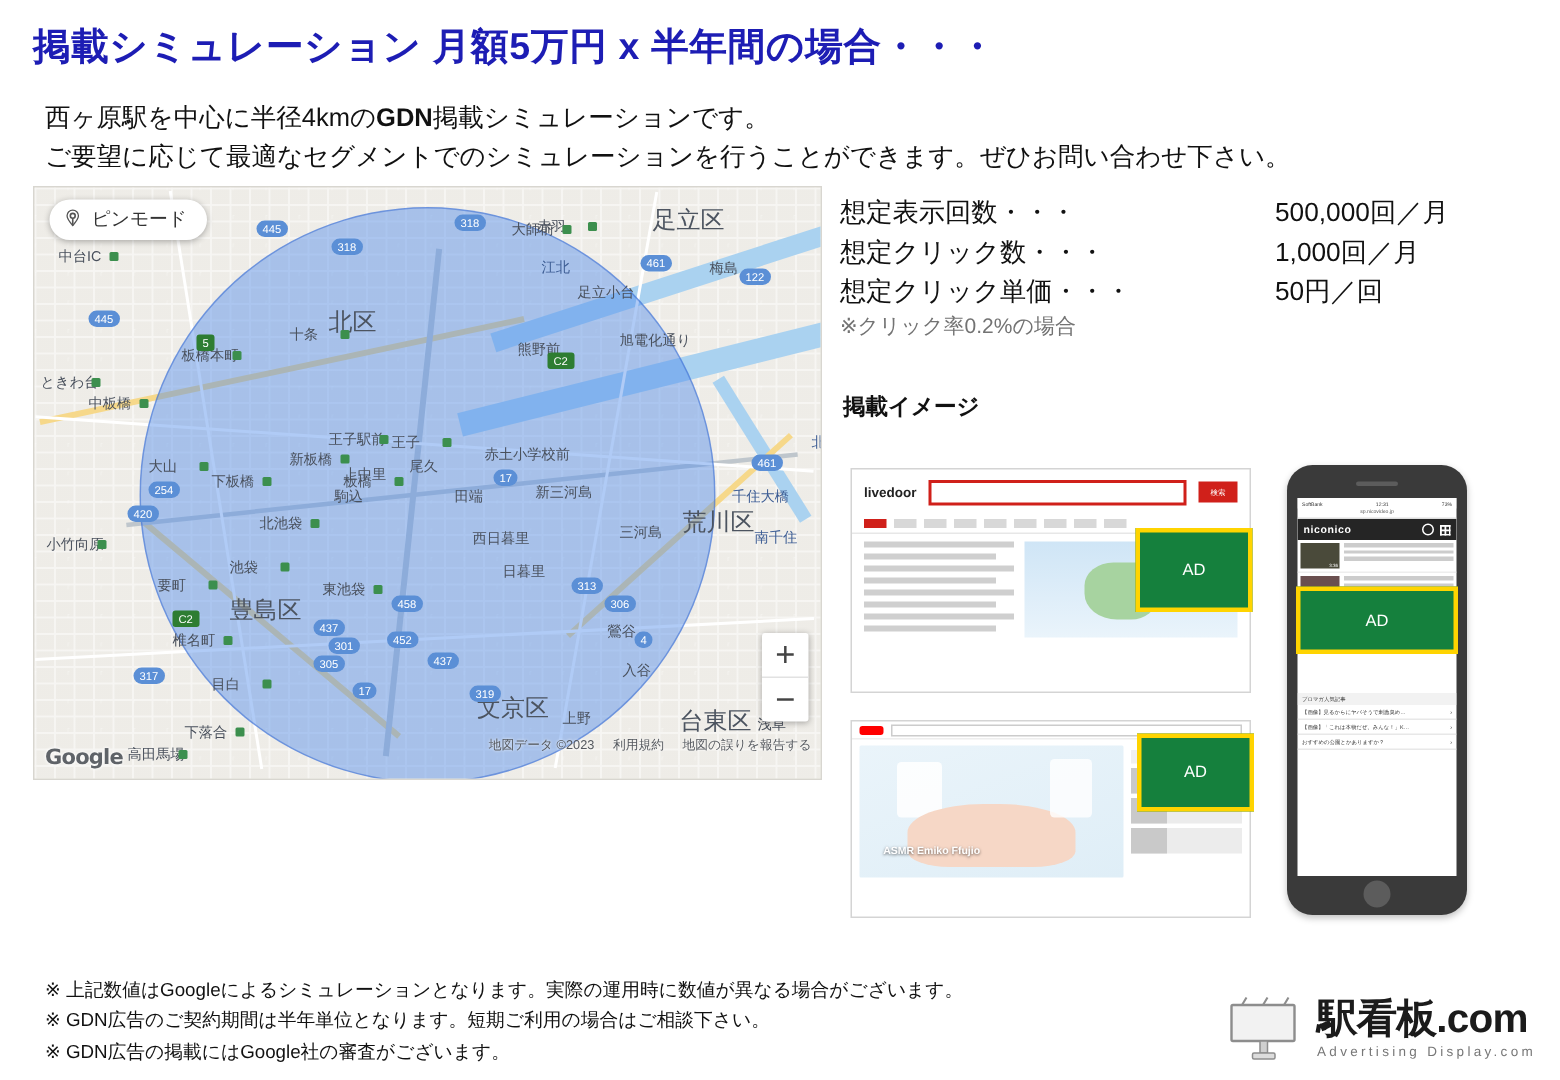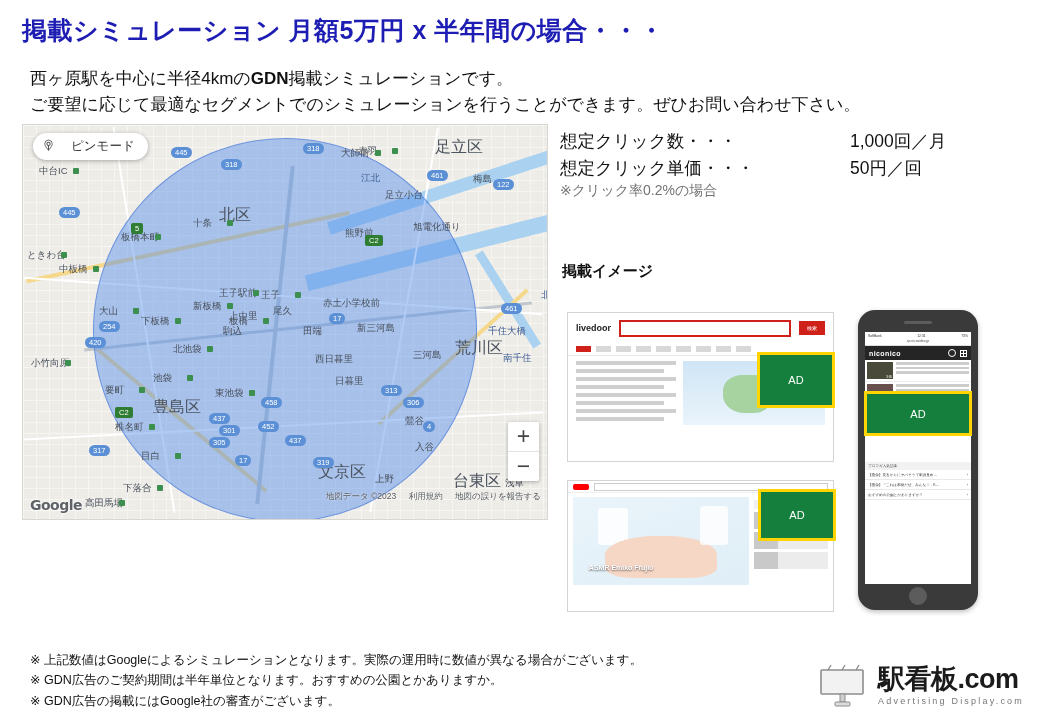--- a/index.html
+++ b/index.html
@@ -68,21 +68,21 @@
   .circle{
     position:absolute;left:50%;top:52%;width:382px;height:382px;
     transform:translate(-50%,-50%);
     border-radius:50%;
     background:rgba(80,140,235,.45);
     border:1px solid rgba(60,110,210,.55);
   }
   .pinmode{
     position:absolute;left:10px;top:8px;
     background:#fff;border-radius:17px;padding:5px 13px 5px 9px;
-    display:flex;align-items:center;gap:16px;
+    display:flex;align-items:center;gap:6px;
     box-shadow:0 1px 4px rgba(0,0,0,.3);
     font-size:12.5px;color:#333;
   }
   .pinmode svg{width:13px;height:13px;}
   .maplabel{position:absolute;white-space:nowrap;color:#5d6572;font-size:9px;}
   .maplabel.ward{font-size:16px;color:#4c5460;font-weight:500;}
   .maplabel.stn{font-size:9.5px;color:#49505c;}
   .maplabel.stnblue{font-size:9.5px;color:#3d5d94;}
   .shield{position:absolute;background:#5b8fd6;color:#fff;font-size:7.5px;
     border-radius:7px;padding:1px 4px;white-space:nowrap;}
@@ -362,20 +362,24 @@
       <span class="stn-dot" style="left: 152px; top: 328px;"></span>
       <span class="stn-dot" style="left: 42px; top: 235px;"></span>
       <span class="stn-dot" style="left: 134px; top: 360px;"></span>
       <span class="stn-dot" style="left: 96px; top: 375px;"></span>
       <span class="stn-dot" style="left: 352px; top: 25px;"></span>
     </div>
 
   <div class="stats">
     <div id="stat-rows">
         <div class="stat-row">
+          <span class="stat-label">想定表示回数・・・</span>
+          <span class="stat-value">500,000回／月</span>
+        </div>
+        <div class="stat-row">
           <span class="stat-label">想定クリック数・・・</span>
           <span class="stat-value">1,000回／月</span>
         </div>
         <div class="stat-row">
           <span class="stat-label">想定クリック単価・・・</span>
           <span class="stat-value">50円／回</span>
         </div>
       </div>
     <div class="stat-note">※クリック率0.2%の場合</div>
   </div>
@@ -494,21 +498,21 @@
             <span>›</span>
           </div>
         </div>
     </div>
     <span class="phone-home"></span>
   </div>
   <div class="ad-red ad-ph">AD</div>
 
   <div class="notes">
     <div>※ 上記数値はGoogleによるシミュレーションとなります。実際の運用時に数値が異なる場合がございます。</div>
-    <div>※ GDN広告のご契約期間は半年単位となります。おすすめの公園とかありますか。</div>
+    <div>※ GDN広告のご契約期間は半年単位となります。短期ご利用の場合はご相談下さい。</div>
     <div>※ GDN広告の掲載にはGoogle社の審査がございます。</div>
   </div>
 
   <div class="logo">
     <span class="logo-board">
       <svg viewBox="0 0 52 44" width="52" height="44">
         <rect x="3" y="6" width="42" height="24" rx="1" fill="#f2f2f2" stroke="#8d8d8d" stroke-width="1.6"></rect>
         <path d="M10 6 L13 1 M24 6 L27 1 M38 6 L41 1" stroke="#8d8d8d" stroke-width="1.4" fill="none"></path>
         <rect x="22" y="30" width="5" height="8" fill="#cfcfcf" stroke="#8d8d8d" stroke-width="1"></rect>
         <rect x="17" y="38" width="15" height="4" rx="1" fill="#dcdcdc" stroke="#8d8d8d" stroke-width="1"></rect>

